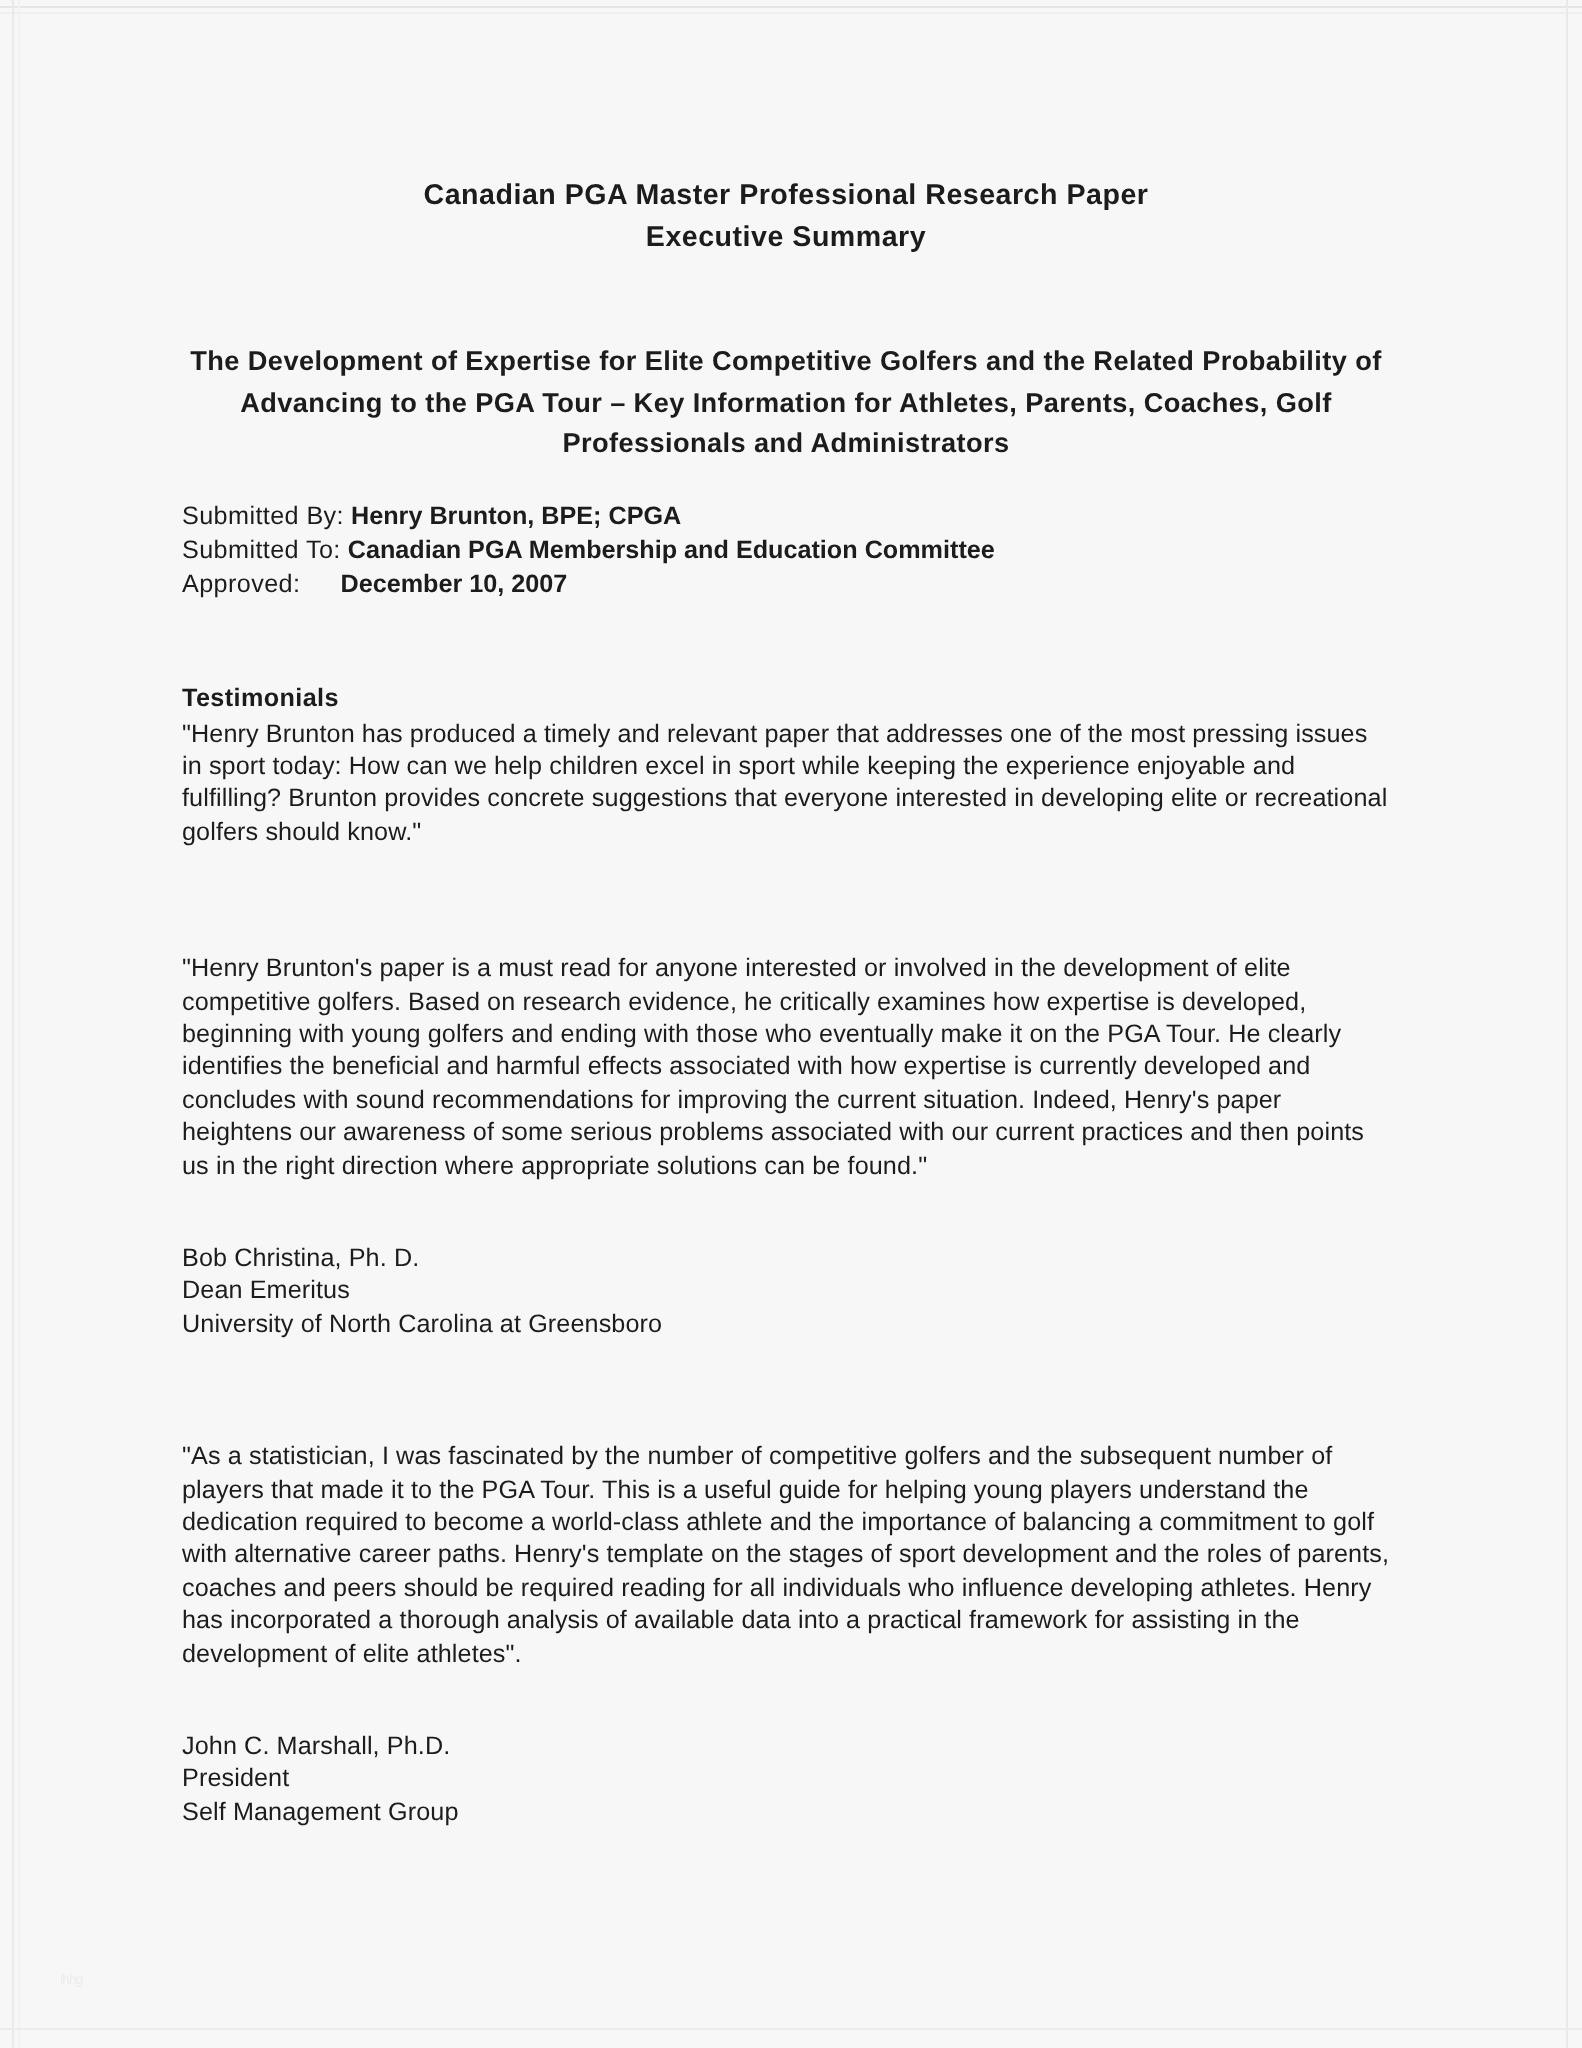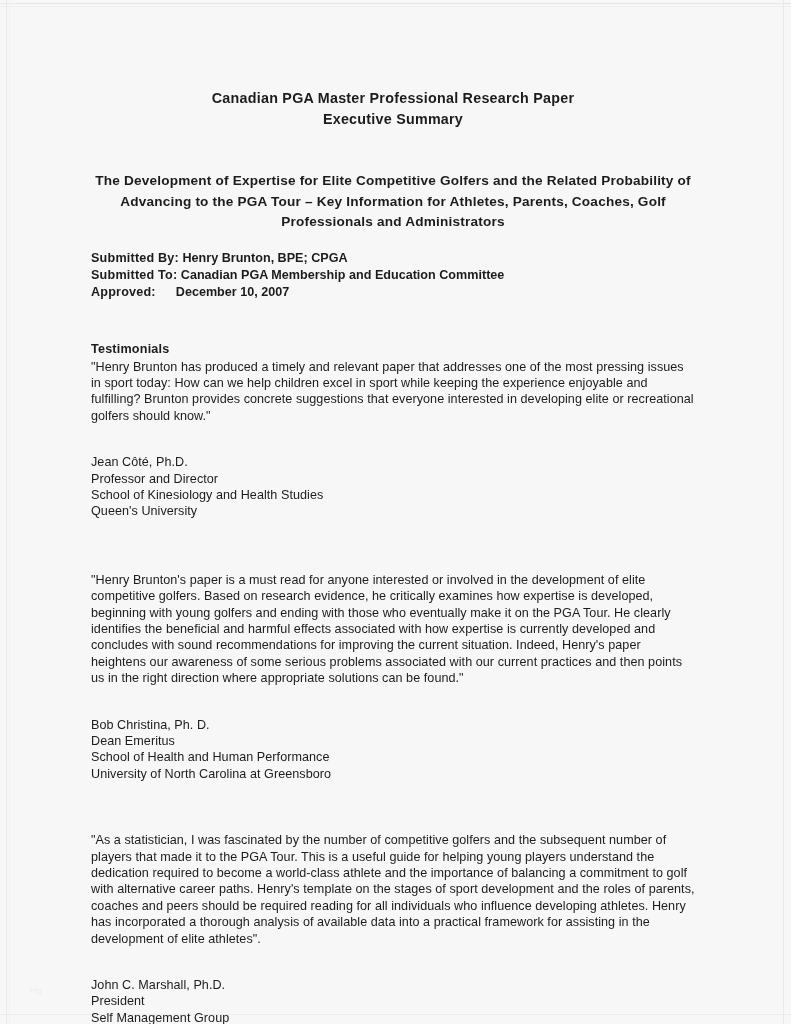--- a/index.html
+++ b/index.html
@@ -96,21 +96,21 @@
   .submission-block {
     margin: 0;
     padding-top: 17px;
     font-size: 12.6px;
     line-height: 17.2px;
   }
   .submission-row {
     white-space: pre;
   }
   .submission-label {
-    font-weight: bold;
+    font-weight: normal;
     letter-spacing: 0.2px;
   }
   .submission-value {
     font-weight: bold;
   }
   .approved-value { padding-left: 20px; }
 
   .section-heading {
     font-weight: bold;
     font-size: 12.6px;
@@ -174,32 +174,25 @@
 
     <div class="submission-block">
       <div class="submission-row"><span class="submission-label">Submitted By:</span><span class="submission-value"> <span>Henry Brunton, BPE; CPGA</span></span></div>
       <div class="submission-row"><span class="submission-label">Submitted To:</span><span class="submission-value"> <span>Canadian PGA Membership and Education Committee</span></span></div>
       <div class="submission-row"><span class="submission-label">Approved:</span><span class="submission-value approved-value">December 10, 2007</span></div>
     </div>
 
     <div class="section-heading">Testimonials</div>
 
     <p class="quote-para quote-first">"Henry Brunton has produced a timely and relevant paper that addresses one of the most pressing issues in sport today: How can we help children excel in sport while keeping the experience enjoyable and fulfilling? Brunton provides concrete suggestions that everyone interested in developing elite or recreational golfers should know."</p>
-    <div class="attribution">
-      <span class="attribution-line">Jean Côté, Ph.D.</span>
-      <span class="attribution-line">Professor and Director</span>
-      <span class="attribution-line">School of Kinesiology and Health Studies</span>
-      <span class="attribution-line">Queen's University</span>
-    </div>
 
     <p class="quote-para quote-gap-a">"Henry Brunton's paper is a must read for anyone interested or involved in the development of elite competitive golfers. Based on research evidence, he critically examines how expertise is developed, beginning with young golfers and ending with those who eventually make it on the PGA Tour. He clearly identifies the beneficial and harmful effects associated with how expertise is currently developed and concludes with sound recommendations for improving the current situation. Indeed, Henry's paper heightens our awareness of some serious problems associated with our current practices and then points us in the right direction where appropriate solutions can be found."</p>
     <div class="attribution">
       <span class="attribution-line">Bob Christina, Ph. D.</span>
       <span class="attribution-line">Dean Emeritus</span>
-      <span class="attribution-line">School of Health and Human Performance</span>
       <span class="attribution-line">University of North Carolina at Greensboro</span>
     </div>
 
     <p class="quote-para quote-gap-b">"As a statistician, I was fascinated by the number of competitive golfers and the subsequent number of players that made it to the PGA Tour. This is a useful guide for helping young players understand the dedication required to become a world-class athlete and the importance of balancing a commitment to golf with alternative career paths. Henry's template on the stages of sport development and the roles of parents, coaches and peers should be required reading for all individuals who influence developing athletes. Henry has incorporated a thorough analysis of available data into a practical framework for assisting in the development of elite athletes".</p>
     <div class="attribution">
       <span class="attribution-line">John C. Marshall, Ph.D.</span>
       <span class="attribution-line">President</span>
       <span class="attribution-line">Self Management Group</span>
     </div>
 

